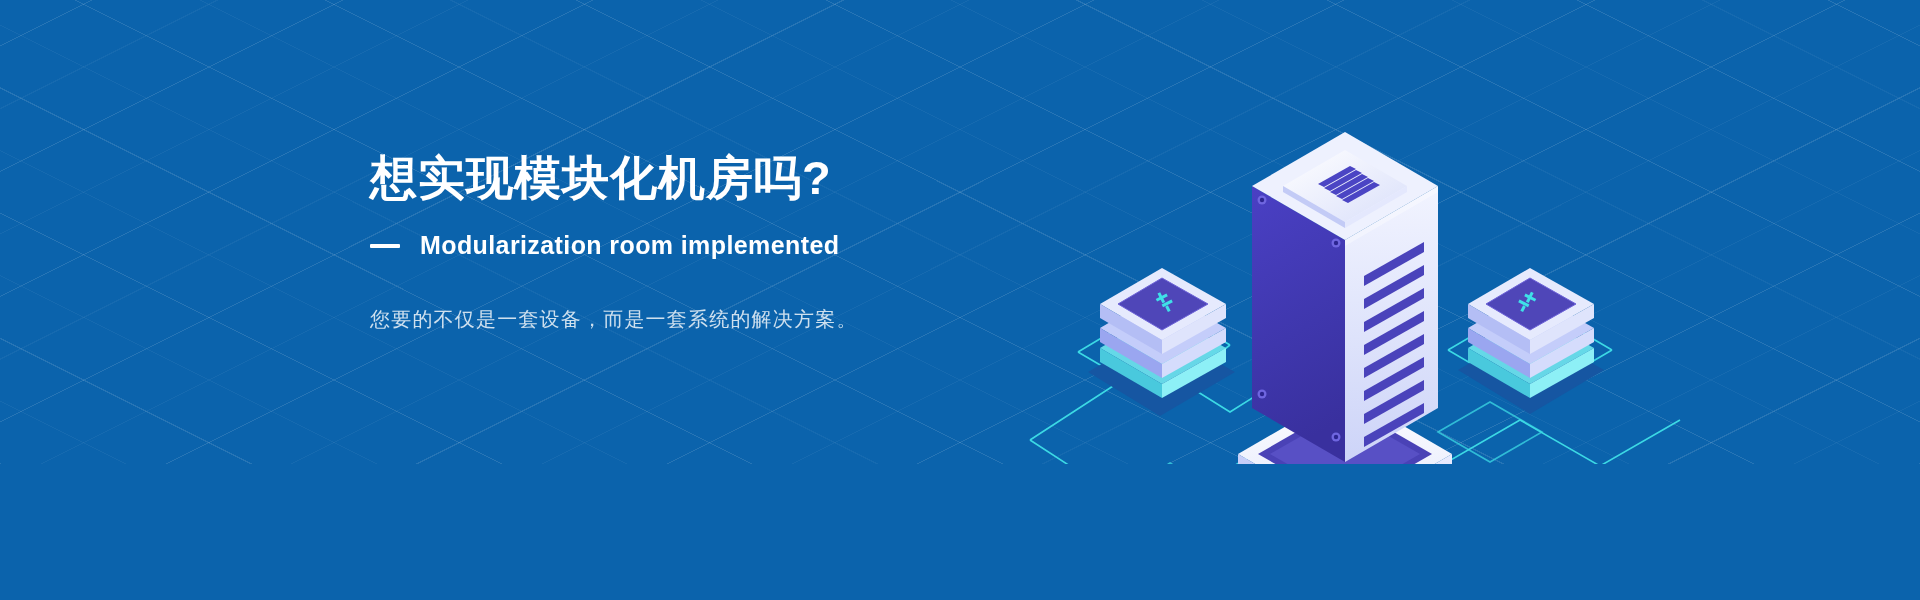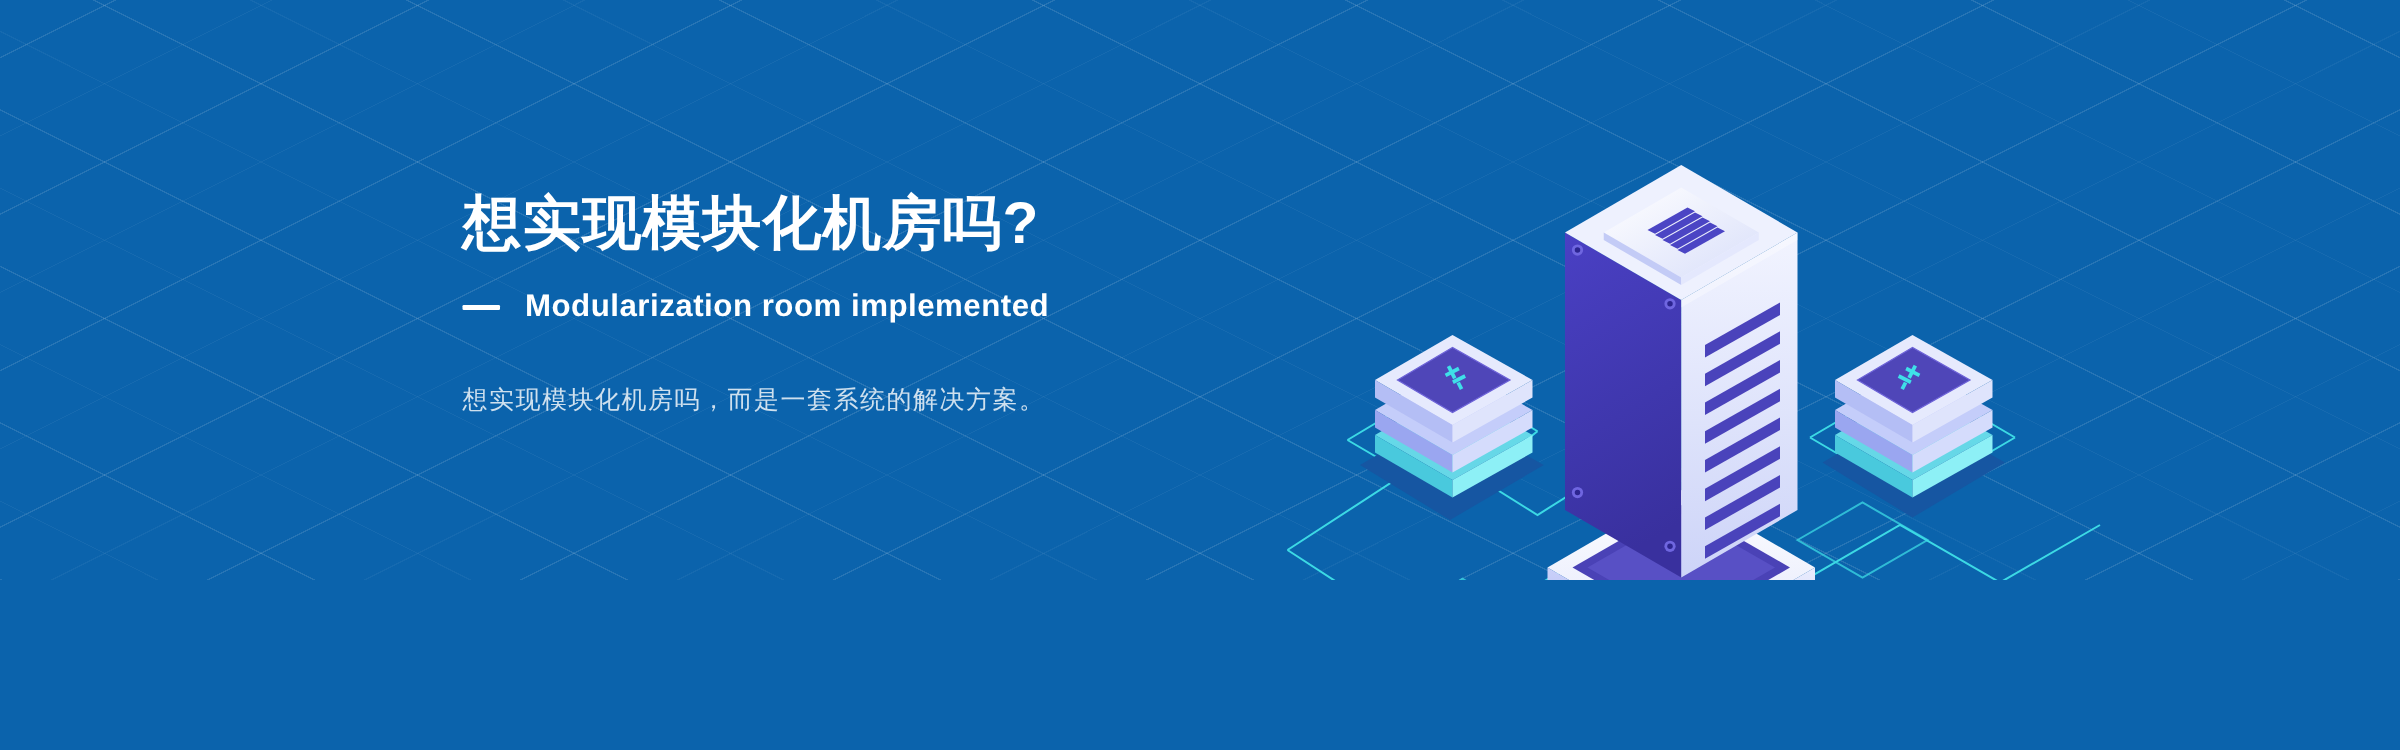--- a/index.html
+++ b/index.html
@@ -92,21 +92,21 @@
 
   <div class="copy">
 
     <h1 class="headline">想实现模块化机房吗?</h1>
 
     <div class="sub-row">
       <span class="sub-dash"></span>
       <span class="subtitle">Modularization room implemented</span>
     </div>
 
-    <div class="body-text">想实现模块化机房吗，而是一套系统的解决方案。</div>
+    <div class="body-text">您要的不仅是一套设备，而是一套系统的解决方案。</div>
   </div>
 
   <div class="illo">
     <svg viewBox="0 0 700 420" xmlns="http://www.w3.org/2000/svg">
       <defs>
         <linearGradient id="gRight" x1="0" y1="0" x2="0" y2="1">
           <stop offset="0%" stop-color="#f2f4ff"></stop>
           <stop offset="55%" stop-color="#dee3fb"></stop>
           <stop offset="100%" stop-color="#cdd4f8"></stop>
         </linearGradient>

